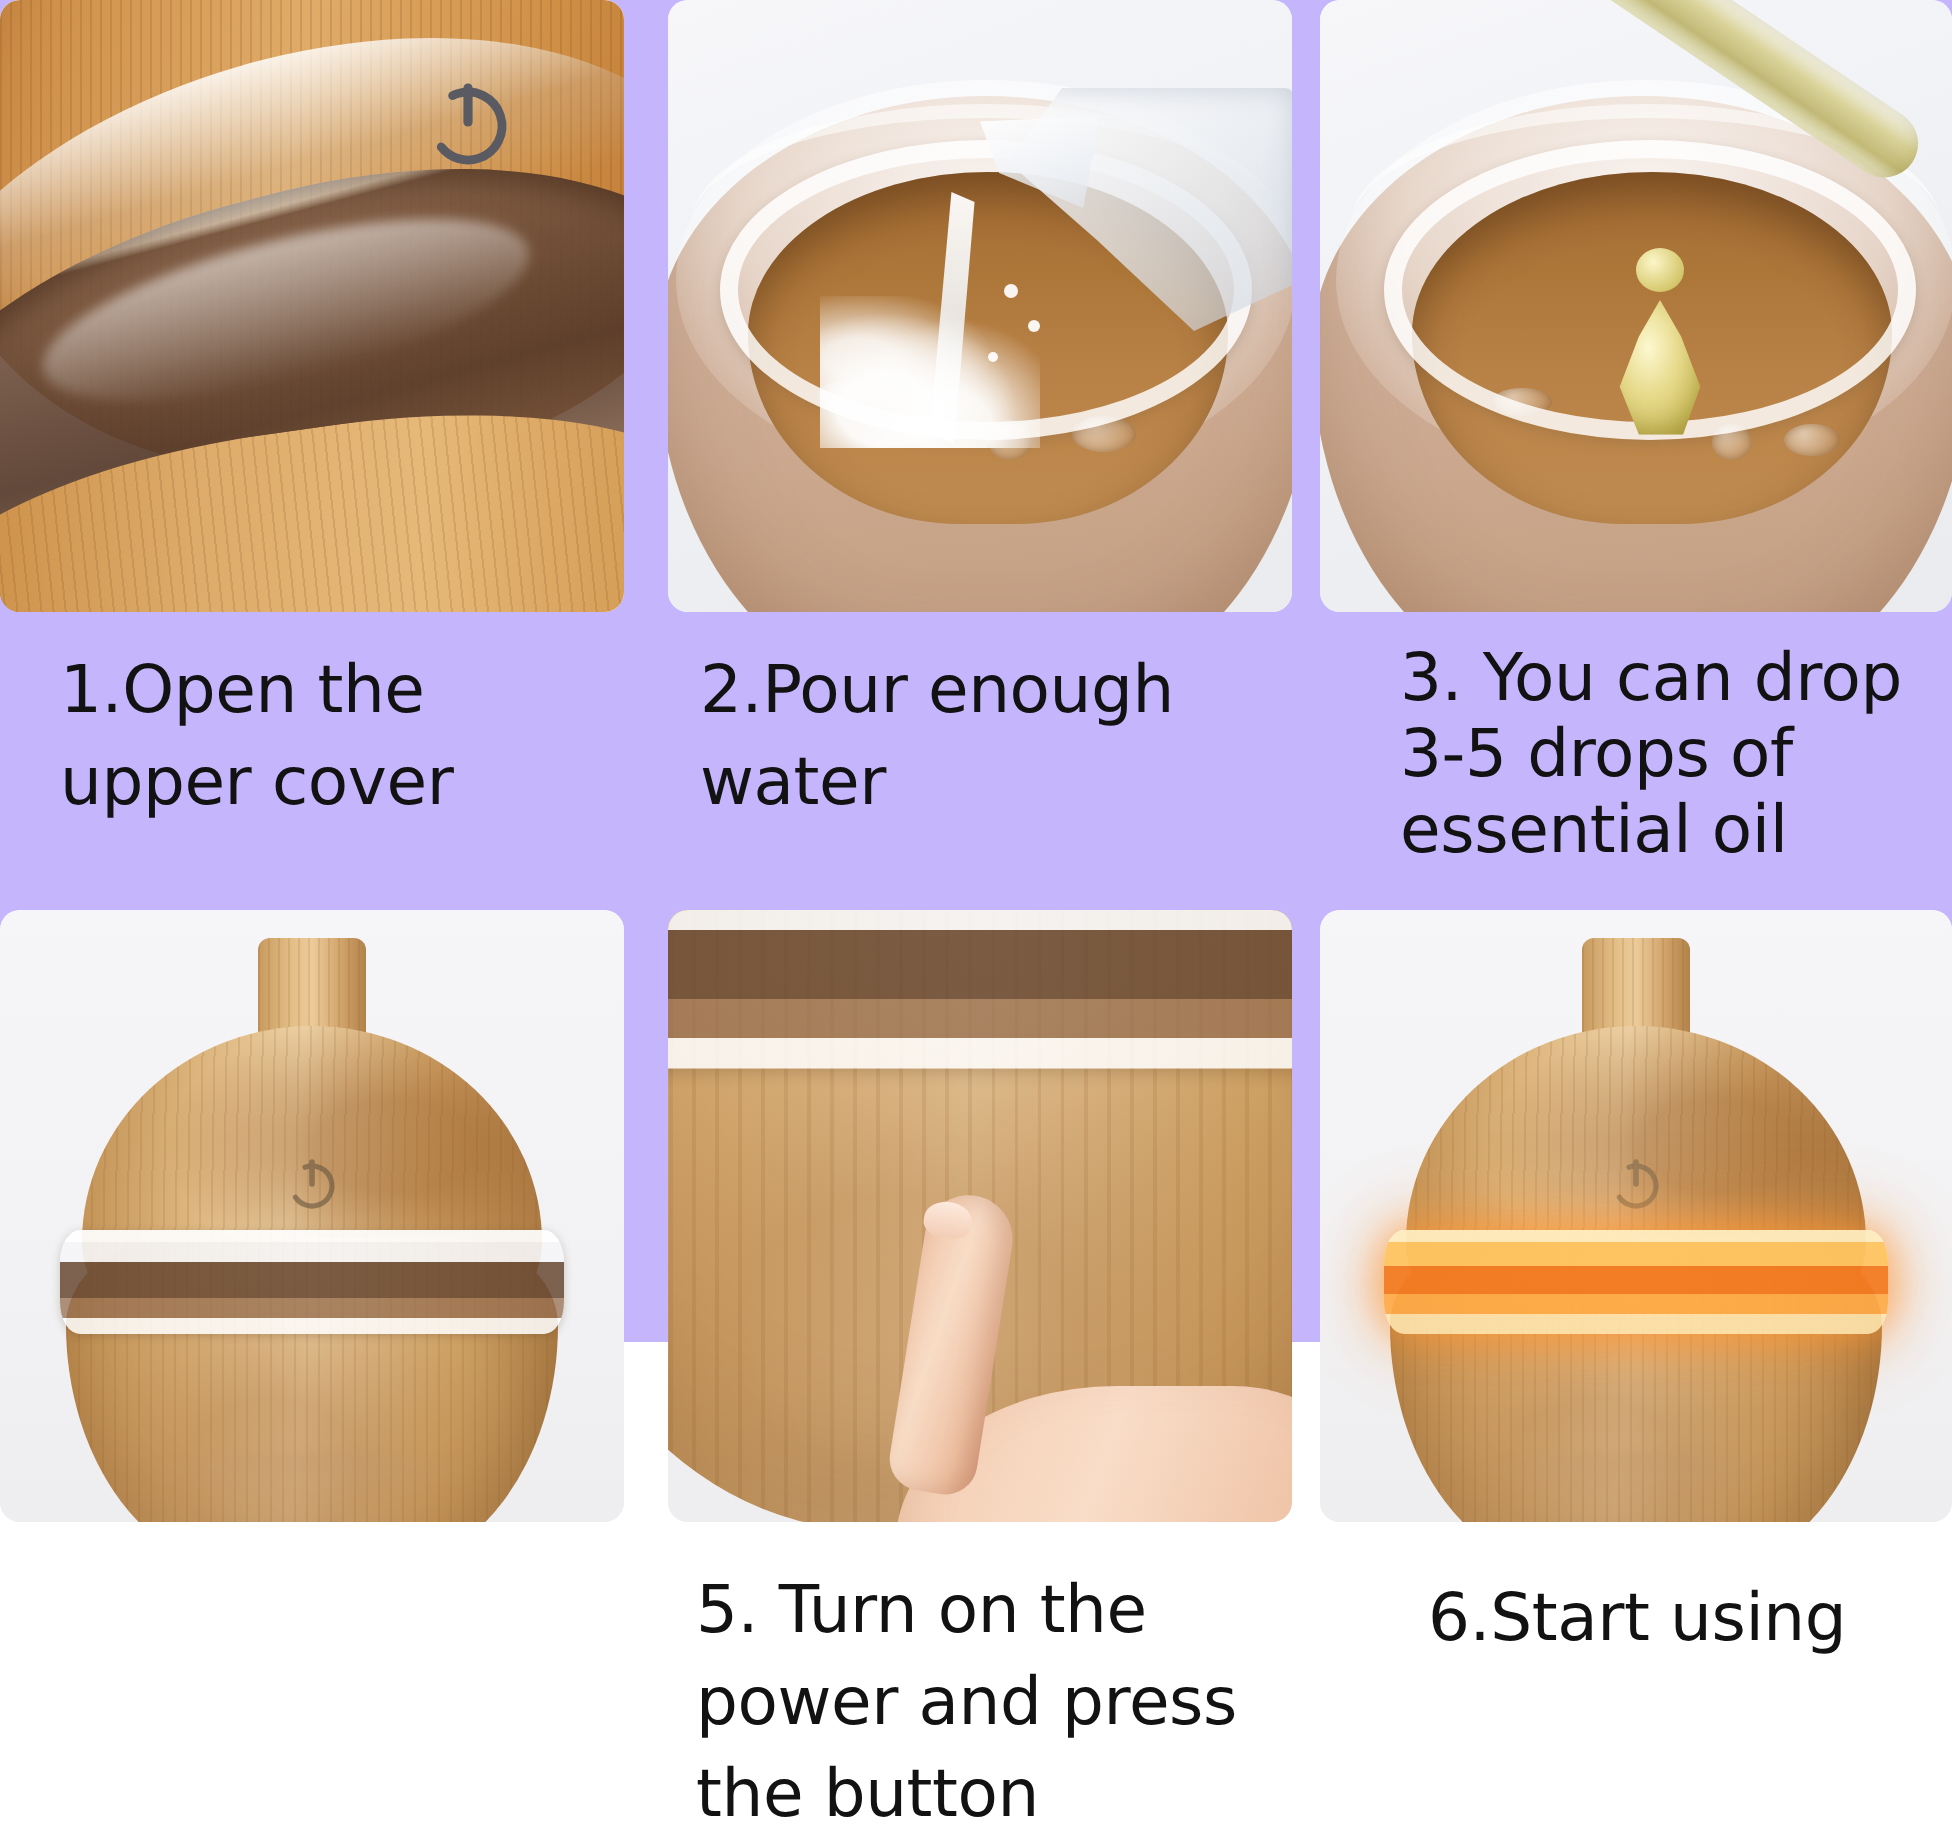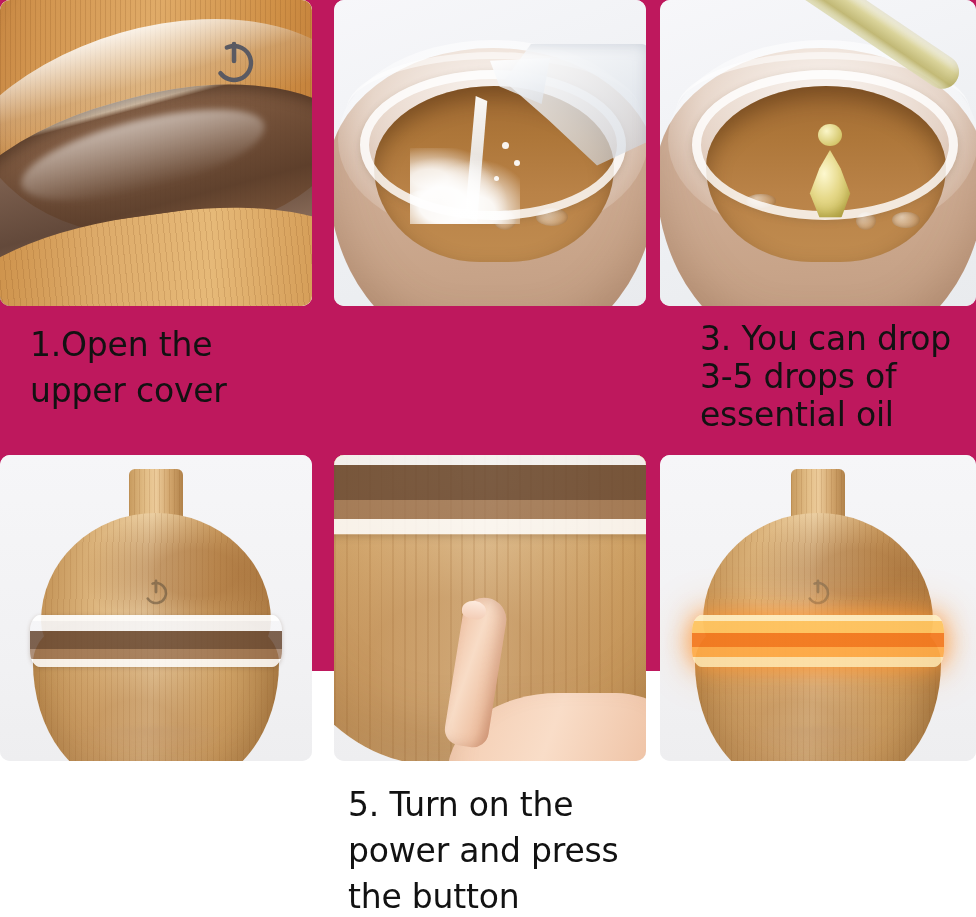--- a/index.html
+++ b/index.html
@@ -12,21 +12,21 @@
     height: 917px;
     font-family: "DejaVu Sans", "Liberation Sans", sans-serif;
     overflow: hidden;
     position: relative;
   }
 
   .sheet {
     position: relative;
     width: 976px;
     height: 671px;
-    background: #be185d;
+    background: #c4b5fd;
   }
 
   
   .panel {
     position: absolute;
     overflow: hidden;
     border-radius: 10px;
     background: #f4f4f6;
   }
   .caption {
@@ -430,21 +430,24 @@
         </svg>
       </div>
       <div class="bandglow"></div>
       <div class="glassband lit"></div>
       <div class="reflection"></div>
     </div>
   </div>
 
   <div class="caption" style="left:30px;  top:322px; width:290px;">1.Open the
 upper cover</div>
+  <div class="caption" style="left:350px; top:322px; width:300px;">2.Pour enough
+water</div>
   <div class="caption tight" style="left:700px; top:320px; width:276px;">3. You can drop
 3-5 drops of
 essential oil</div>
 
   <div class="caption" style="left:348px; top:782px; width:310px;">5. Turn on the
 power and press
 the button</div>
+  <div class="caption" style="left:714px; top:786px; width:262px;">6.Start using</div>
 
 </div>
 
 </body></html>

